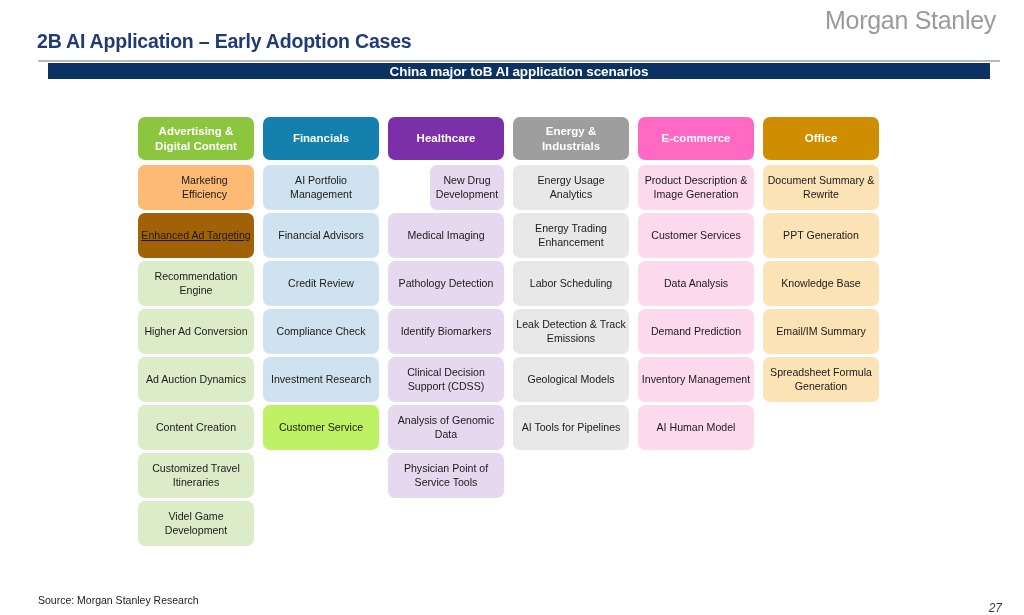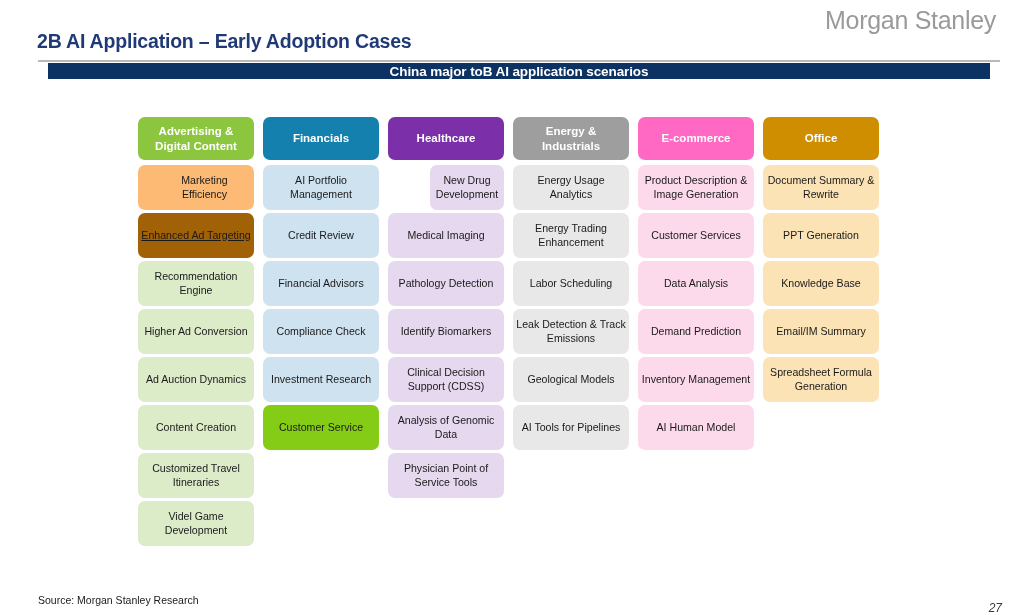--- a/index.html
+++ b/index.html
@@ -157,25 +157,25 @@
       <div class="cell" style="background: rgb(220, 235, 200);">Recommendation Engine</div>
       <div class="cell" style="background: rgb(220, 235, 200);">Higher Ad Conversion</div>
       <div class="cell" style="background: rgb(220, 235, 200);">Ad Auction Dynamics</div>
       <div class="cell" style="background: rgb(220, 235, 200);">Content Creation</div>
       <div class="cell" style="background: rgb(220, 235, 200);">Customized Travel Itineraries</div>
       <div class="cell" style="background: rgb(220, 235, 200);">Videl Game Development</div>
     </div>
     <div class="column">
       <div class="col-header" style="background: rgb(20, 128, 174);">Financials</div>
       <div class="cell" style="background: rgb(206, 226, 239);">AI Portfolio Management</div>
+      <div class="cell" style="background: rgb(206, 226, 239);">Financial Advisors</div>
       <div class="cell" style="background: rgb(206, 226, 239);">Credit Review</div>
-      <div class="cell" style="background: rgb(206, 226, 239);">Financial Advisors</div>
       <div class="cell" style="background: rgb(206, 226, 239);">Compliance Check</div>
       <div class="cell" style="background: rgb(206, 226, 239);">Investment Research</div>
-      <div class="cell" style="background: #84cc16;">Customer Service</div>
+      <div class="cell" style="background: #bef264;">Customer Service</div>
     </div>
     <div class="column">
       <div class="col-header" style="background: rgb(123, 47, 168);">Healthcare</div>
       <div class="cell" style="background: rgb(230, 216, 238); margin-left: 42px;">New Drug Development</div>
       <div class="cell" style="background: rgb(230, 216, 238);">Medical Imaging</div>
       <div class="cell" style="background: rgb(230, 216, 238);">Pathology Detection</div>
       <div class="cell" style="background: rgb(230, 216, 238);">Identify Biomarkers</div>
       <div class="cell" style="background: rgb(230, 216, 238);">Clinical Decision Support (CDSS)</div>
       <div class="cell" style="background: rgb(230, 216, 238);">Analysis of Genomic Data</div>
       <div class="cell" style="background: rgb(230, 216, 238);">Physician Point of Service Tools</div>

